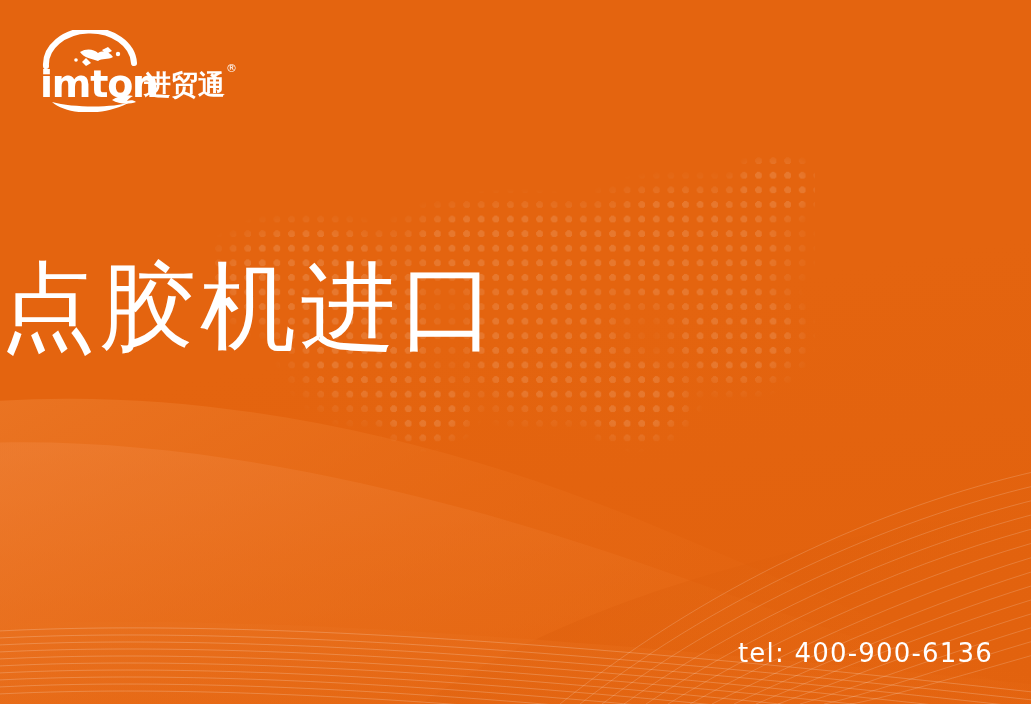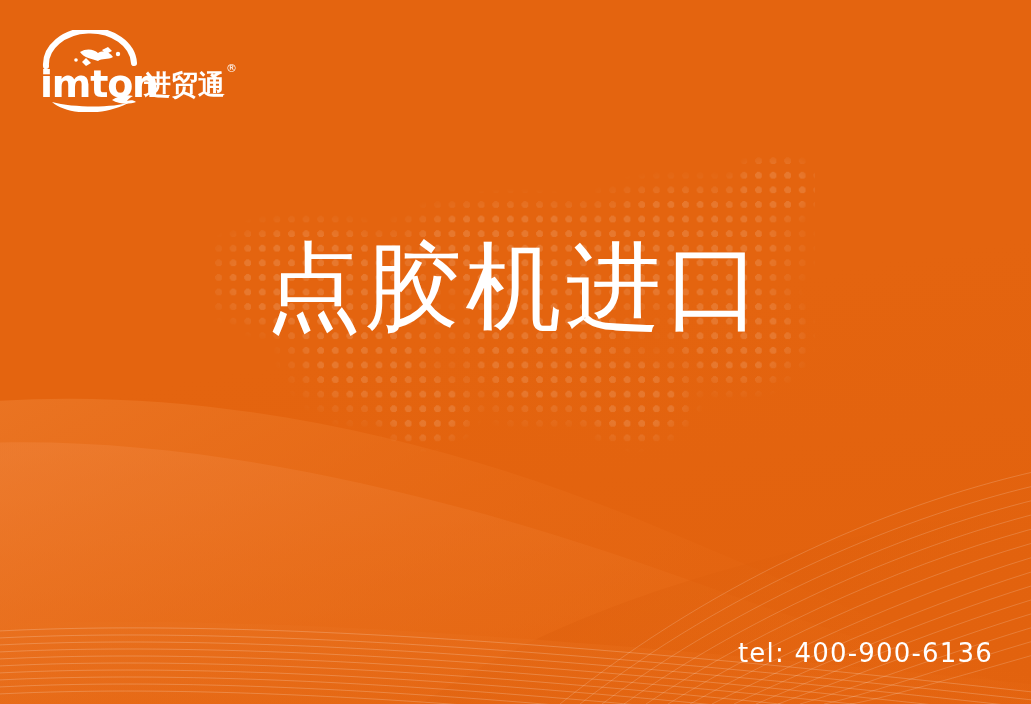--- a/index.html
+++ b/index.html
@@ -58,23 +58,23 @@
       radial-gradient(ellipse 85px 70px at 520px 205px, #000 55%, transparent 100%),
       radial-gradient(ellipse 70px 55px at 420px 270px, #000 55%, transparent 100%),
       radial-gradient(ellipse 60px 45px at 210px 280px, #000 55%, transparent 100%),
       radial-gradient(ellipse 55px 38px at 560px 60px, #000 55%, transparent 100%);
   }
 
   
   .headline {
     position: absolute;
     left: 0;
-    top: 228px;
+    top: 248px;
     width: 1031px;
-    text-align: center;
+    text-align: left;
     color: #ffffff;
     z-index: 5;
   }
   .headline .line {
     display: block;
     font-size: 96px;
     line-height: 118px;
     letter-spacing: 4px;
     font-weight: 400;
     white-space: nowrap;

